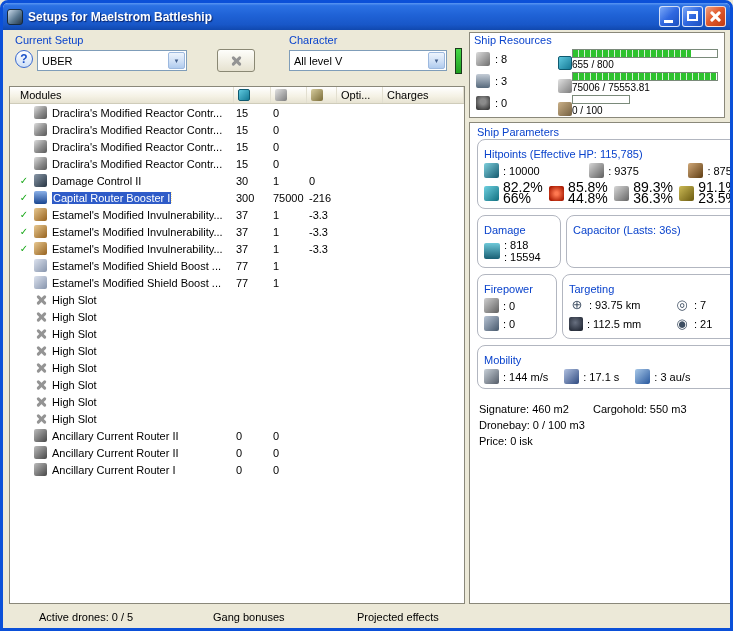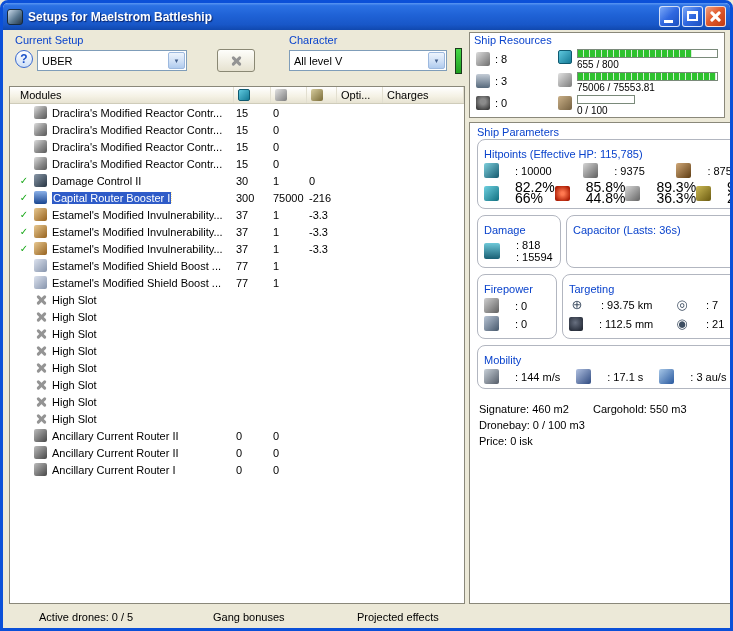--- a/index.html
+++ b/index.html
@@ -26,21 +26,21 @@
 .combo .cbtn{width:17px;height:17px;margin-right:1px;border:1px solid #9db9df;border-radius:2px;background:linear-gradient(180deg,#eef4fd 0%,#cfe0f6 55%,#b0cbee 100%);display:flex;align-items:center;justify-content:center;color:#44618e;font-size:6px;flex:none}
 .tool-btn{position:absolute;left:214px;top:19px;width:38px;height:23px;background:linear-gradient(180deg,#fefefb,#e6e2d0);border:1px solid #8a8874;border-radius:3px;display:flex;align-items:center;justify-content:center}
 .skillbar{position:absolute;left:452px;top:18px;width:7px;height:26px;border:1px solid #1c3a1c;background:linear-gradient(180deg,#46d846 0%,#1f9e1f 100%)}
 .panel{position:absolute;background:#fff;border:1px solid #8a887a}
 .ptitle{font-size:11px;padding:1px 4px;color:#0a43cc;white-space:nowrap}
 
 .res-cols{display:flex;padding:2px 6px 0}
 .res-slots{width:74px;display:flex;flex-direction:column;gap:8px;padding-top:3px}
 .slot-item{display:flex;align-items:center;gap:5px}
 .res-bars{flex:1;display:flex;flex-direction:column;gap:2px}
-.bar-row{display:flex;align-items:flex-start;gap:5px;padding-left:8px}
+.bar-row{display:flex;align-items:flex-end;padding-left:8px}
 .bar-row .ic{margin-top:1px}
 .bar-stack{flex:1}
 .pbar{height:9px;border:1px solid #7a8a7a;background:#fff}
 .pbar.small{width:58px}
 .pfill{height:100%;background:repeating-linear-gradient(90deg,#2ec22e 0 5px,#d6f0d6 5px 6px)}
 .btext{font-size:10px;padding-top:1px;white-space:nowrap}
 
 .mheader{display:grid;grid-template-columns:218px 37px 36px 30px 46px 1fr;height:17px;background:linear-gradient(180deg,#fff,#f4f1e4 60%,#e7e3d2);border-bottom:1px solid #cfccba;align-items:center;font-size:11px;padding-left:6px}
 .hc{padding:0 4px;border-right:1px solid #e2dfd0;height:100%;display:flex;align-items:center;overflow:hidden;white-space:nowrap}
 .mlist{overflow:hidden;height:calc(100% - 17px)}
@@ -50,21 +50,21 @@
 .cicon{display:flex;justify-content:flex-start;padding-left:2px}
 .mname{white-space:nowrap;overflow:hidden}
 .mname .hl{background:#2e5bc8;color:#fff;outline:1px dotted #ffe8a0;padding:0 1px}
 .num{padding-left:2px;white-space:nowrap}
 
 .footer-label{position:absolute;top:581px;font-size:11px;white-space:nowrap}
 
 .params{padding:2px 7px}
 .group{border:1px solid #b2b6c0;border-radius:8px;padding:8px 6px 4px;margin-bottom:6px;background:#fff}
 .gtitle{color:#0a43cc;font-size:11px;margin-bottom:3px;white-space:nowrap}
-.cell{display:flex;align-items:center;gap:16px;white-space:nowrap}
+.cell{display:flex;align-items:center;gap:4px;white-space:nowrap}
 .hp-row1{display:flex;justify-content:space-between;margin-bottom:4px}
 .hp-row2{display:flex;justify-content:space-between}
 .stack{display:flex;flex-direction:column;font-size:14px;line-height:11px}
 .stack11{display:flex;flex-direction:column;font-size:11px;line-height:12px}
 .prow{display:flex;gap:5px}
 .g-def{width:84px}
 .g-capac{flex:1}
 .caprow{display:flex;gap:14px;align-items:center}
 .g-fire{width:80px}
 .g-fire .cell{margin-bottom:3px}

